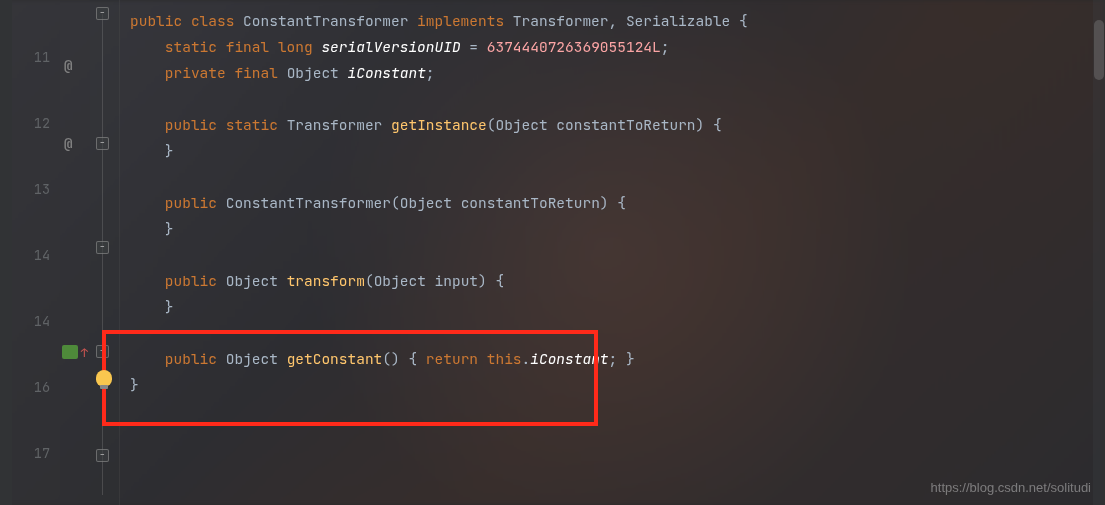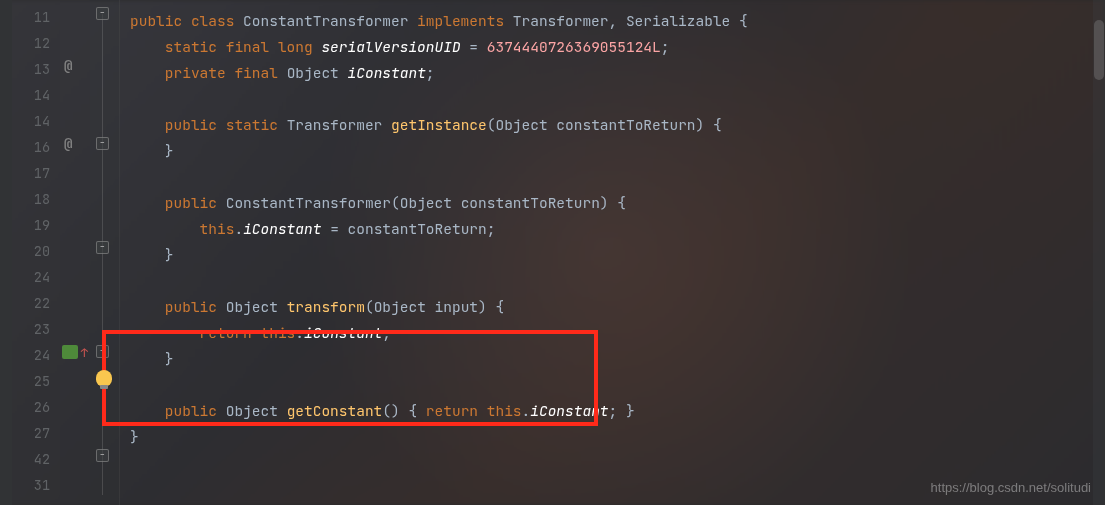--- a/index.html
+++ b/index.html
@@ -36,20 +36,21 @@
     background: rgba(49,51,53,0.4);
     text-align: right;
     color: #606366;
     padding-top: 4px;
   }
   .gutter .ln {
     height: 26px;
     line-height: 26px;
     padding-right: 10px;
     font-size: 13.5px;
+    margin-top: 40px;
   }
   .markers {
     width: 30px;
     background: rgba(49,51,53,0.3);
     position: relative;
   }
   .marker {
     position: absolute;
     left: 4px;
     color: #808080;
@@ -226,25 +227,23 @@
     <span class="bulb"></span>
 
     <div class="line"><span class="kw">public </span><span class="kw">class </span><span class="type">ConstantTransformer </span><span class="kw">implements </span><span class="type">Transformer, Serializable {</span></div>
     <div class="line">    <span class="kw">static final long </span><span class="field">serialVersionUID</span><span> = </span><span class="num">6374440726369055124L</span><span>;</span></div>
     <div class="line">    <span class="kw">private final </span><span class="type">Object </span><span class="field">iConstant</span><span>;</span></div>
     <div class="line"></div>
     <div class="line">    <span class="kw">public static </span><span class="type">Transformer </span><span class="method">getInstance</span><span>(Object constantToReturn) {</span></div>
     <div class="line">    <span>}</span></div>
     <div class="line"></div>
     <div class="line">    <span class="kw">public </span><span class="type">ConstantTransformer</span><span>(Object constantToReturn) {</span></div>
-    <div class="line">        <span class="kw">this</span><span>.</span><span class="field">iConstant</span><span> = constantToReturn;</span></div>
     <div class="line">    <span>}</span></div>
     <div class="line"></div>
     <div class="line">    <span class="kw">public </span><span class="type">Object </span><span class="method">transform</span><span>(Object input) {</span></div>
-    <div class="line">        <span class="kw">return </span><span class="kw">this</span><span>.</span><span class="field">iConstant</span><span>;</span></div>
     <div class="line">    <span>}</span></div>
     <div class="line"></div>
     <div class="line">    <span class="kw">public </span><span class="type">Object </span><span class="method">getConstant</span><span>() { </span><span class="kw">return </span><span class="kw">this</span><span>.</span><span class="field">iConstant</span><span>; }</span></div>
     <div class="line"><span>}</span></div>
 
     <div class="highlight-box" style="left:-18px;top:330px;width:496px;height:96px;"></div>
   </div>
 
   <div class="scrollbar-track">
     <div class="scroll-indicator" style="top:20px;height:60px;background:rgba(140,140,140,0.35);"></div>

